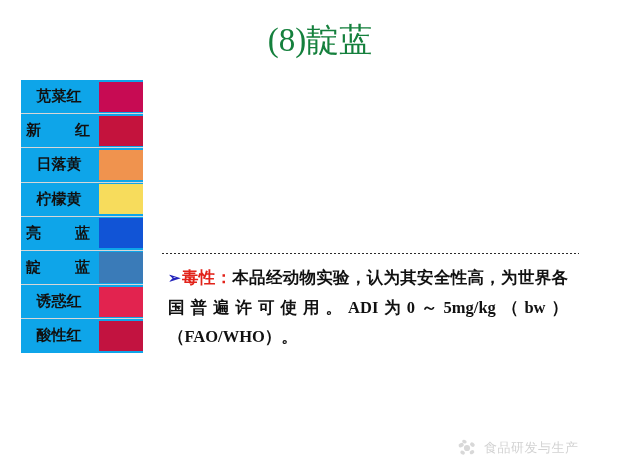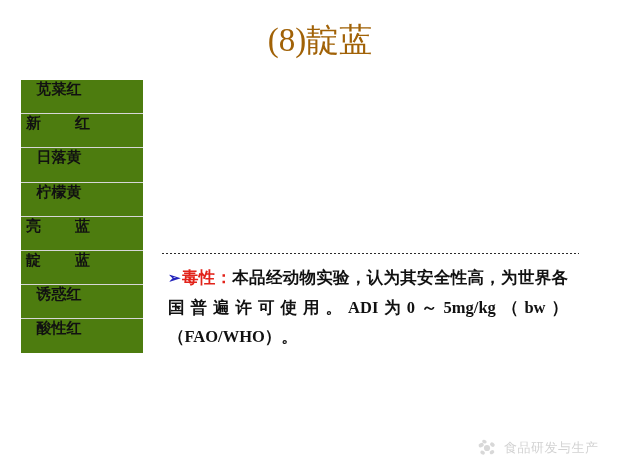--- a/index.html
+++ b/index.html
@@ -21,41 +21,40 @@
 
   
   #slide-title {
     position: absolute;
     left: 0;
     top: 18px;
     width: 640px;
     text-align: center;
     font-size: 33px;
     line-height: 44px;
-    color: #a16207;
+    color: #15803d;
     font-family: "Liberation Serif", "DejaVu Serif", serif;
     letter-spacing: 0px;
     white-space: nowrap;
   }
 
   
   #color-table {
     position: absolute;
     left: 21px;
     top: 80px;
     width: 122px;
     border-collapse: collapse;
   }
   #color-table .trow {
     display: flex;
     align-items: stretch;
     height: 33.2px;
     border-bottom: 1px solid #d7d7d7;
-    background: #4d7c0f;
-    flex-direction: column;
+    background: #0ea5e9;
   }
   #color-table .trow:last-child {
     border-bottom: none;
   }
   .swatch-label {
     width: 78px;
     display: flex;
     align-items: center;
     justify-content: center;
     font-family: "Liberation Serif", "DejaVu Serif", serif;
@@ -114,21 +113,21 @@
     width: 418px;
     height: 3px;
     background-image: radial-gradient(circle, #2b2b2b 0 38%, rgba(0,0,0,0) 42%);
     background-size: 4px 3px;
     background-repeat: repeat-x;
   }
 
   
   #watermark {
     position: absolute;
-    left: 476px;
+    left: 456px;
     top: 438px;
     display: flex;
     align-items: center;
     gap: 6px;
     opacity: 0.38;
   }
   #watermark-text {
     font-family: "Liberation Serif", "DejaVu Serif", serif;
     font-size: 13px;
     color: #8a8a8a;

